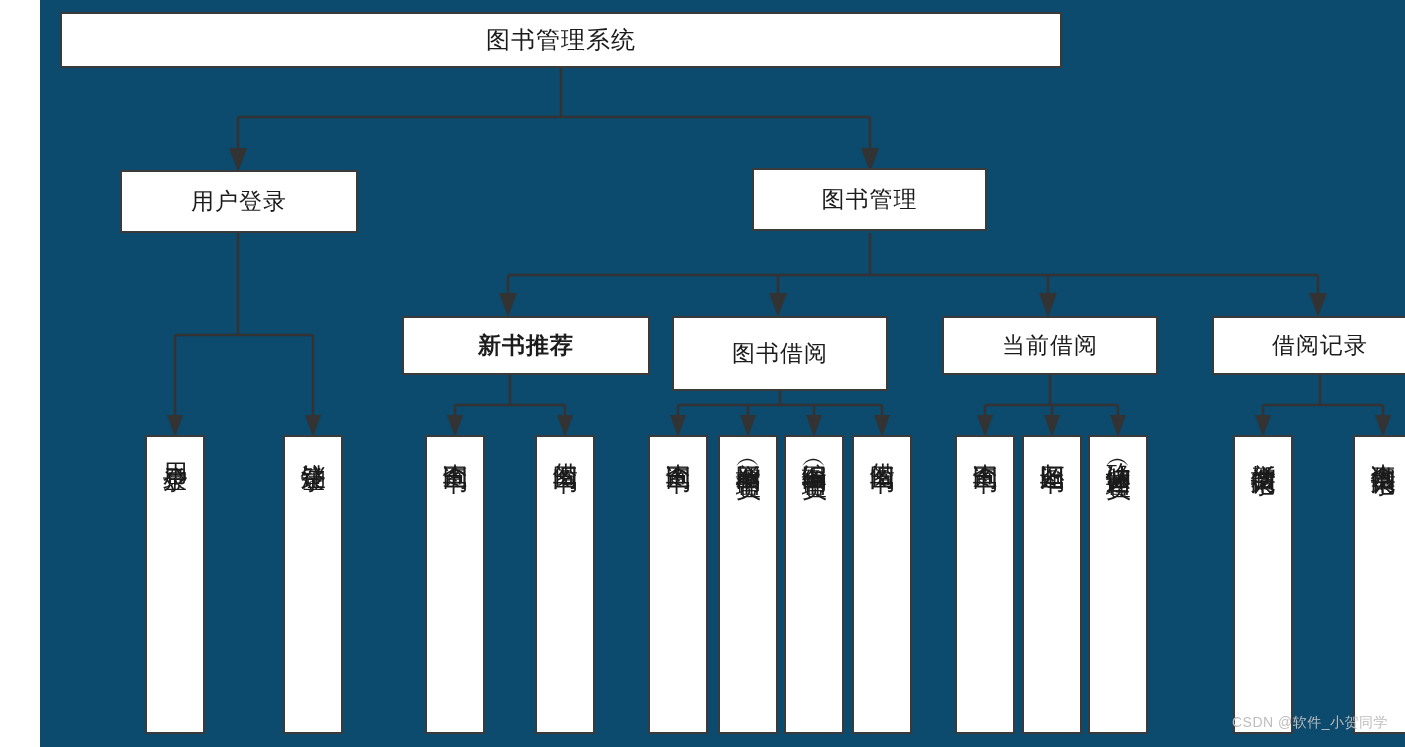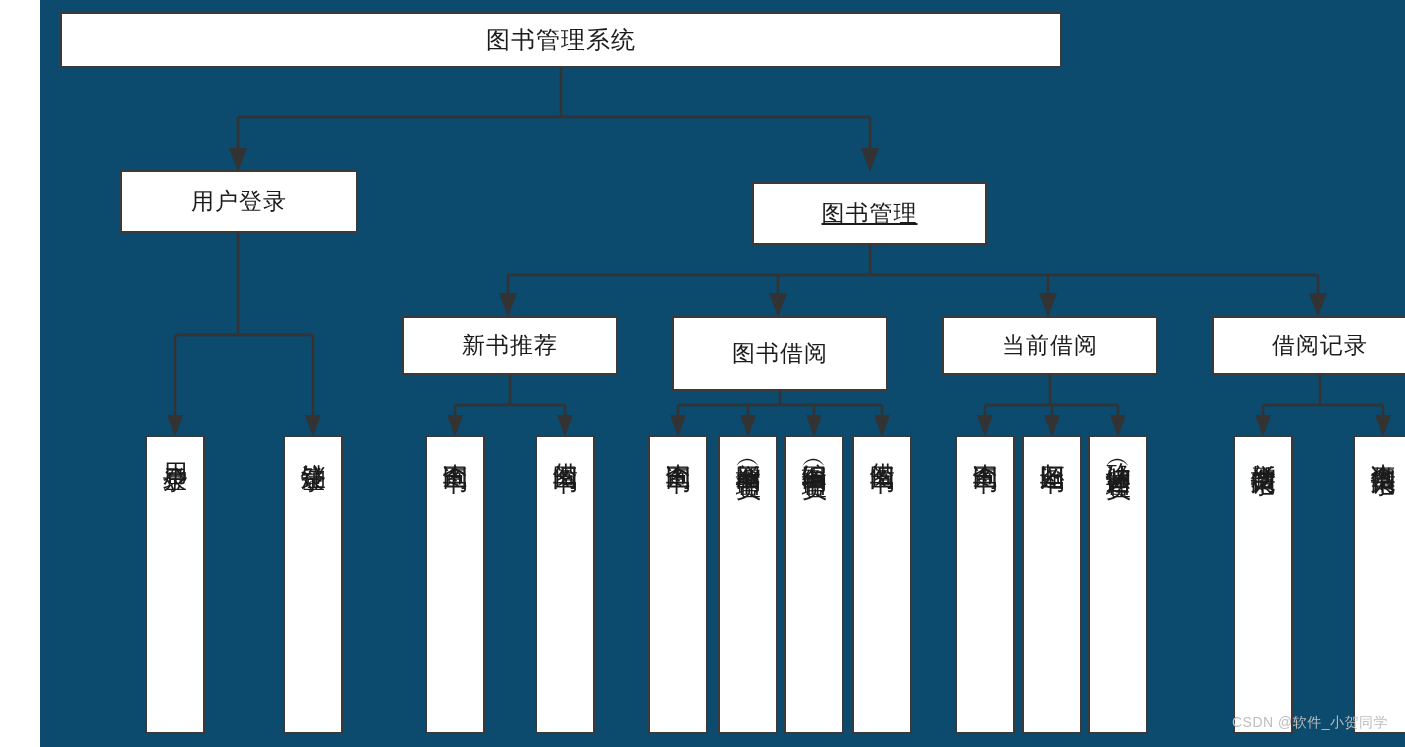--- a/index.html
+++ b/index.html
@@ -95,23 +95,23 @@
       <polygon points="1078,437 1070,415 1086,415"></polygon>
 
       <polygon points="1223,437 1215,415 1231,415"></polygon>
       <polygon points="1343,437 1335,415 1351,415"></polygon>
     </g>
   </svg>
 
   <div class="node h" id="root-node" style="left:20px;top:12px;width:1002px;height:56px;">图书管理系统</div>
 
   <div class="node h" style="left:80px;top:170px;width:238px;height:63px;">用户登录</div>
-  <div class="node h" style="left:712px;top:182px;width:235px;height:63px;text-decoration:underline;">图书管理</div>
+  <div class="node h" style="left:712px;top:168px;width:235px;height:63px;">图书管理</div>
 
-  <div class="node h" style="left:362px;top:316px;width:216px;height:59px;">新书推荐</div>
+  <div class="node h" style="left:362px;top:316px;width:248px;height:59px;font-weight:bold;">新书推荐</div>
   <div class="node h" style="left:632px;top:316px;width:216px;height:75px;">图书借阅</div>
   <div class="node h" style="left:902px;top:316px;width:216px;height:59px;">当前借阅</div>
   <div class="node h" style="left:1172px;top:316px;width:216px;height:59px;">借阅记录</div>
 
   <div class="node v" style="left:105px;top:435px;width:60px;height:299px;">用户登录</div>
   <div class="node v" style="left:243px;top:435px;width:60px;height:299px;">注销登录</div>
 
   <div class="node v" style="left:385px;top:435px;width:60px;height:299px;">查询图书</div>
   <div class="node v" style="left:495px;top:435px;width:60px;height:299px;">借阅图书</div>
 

